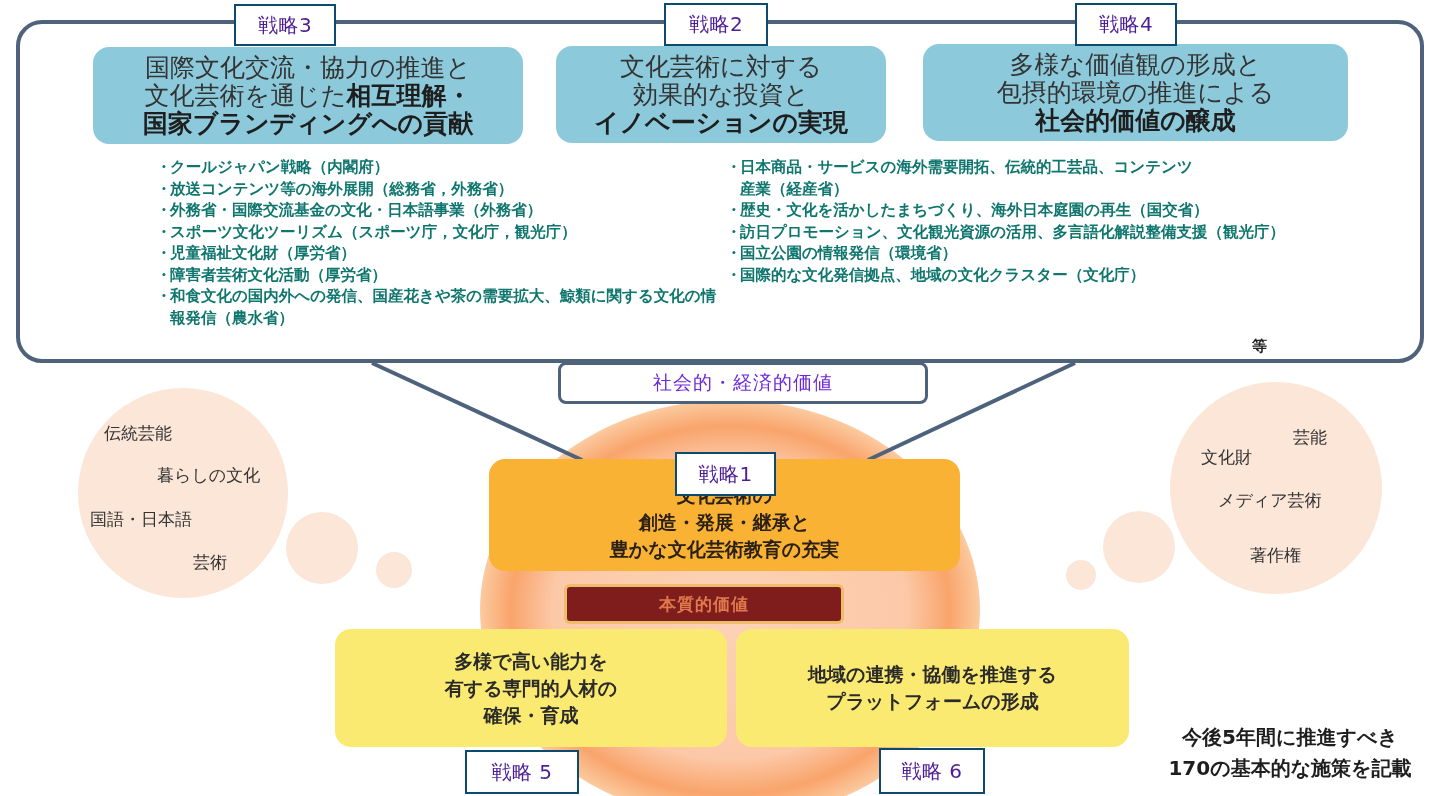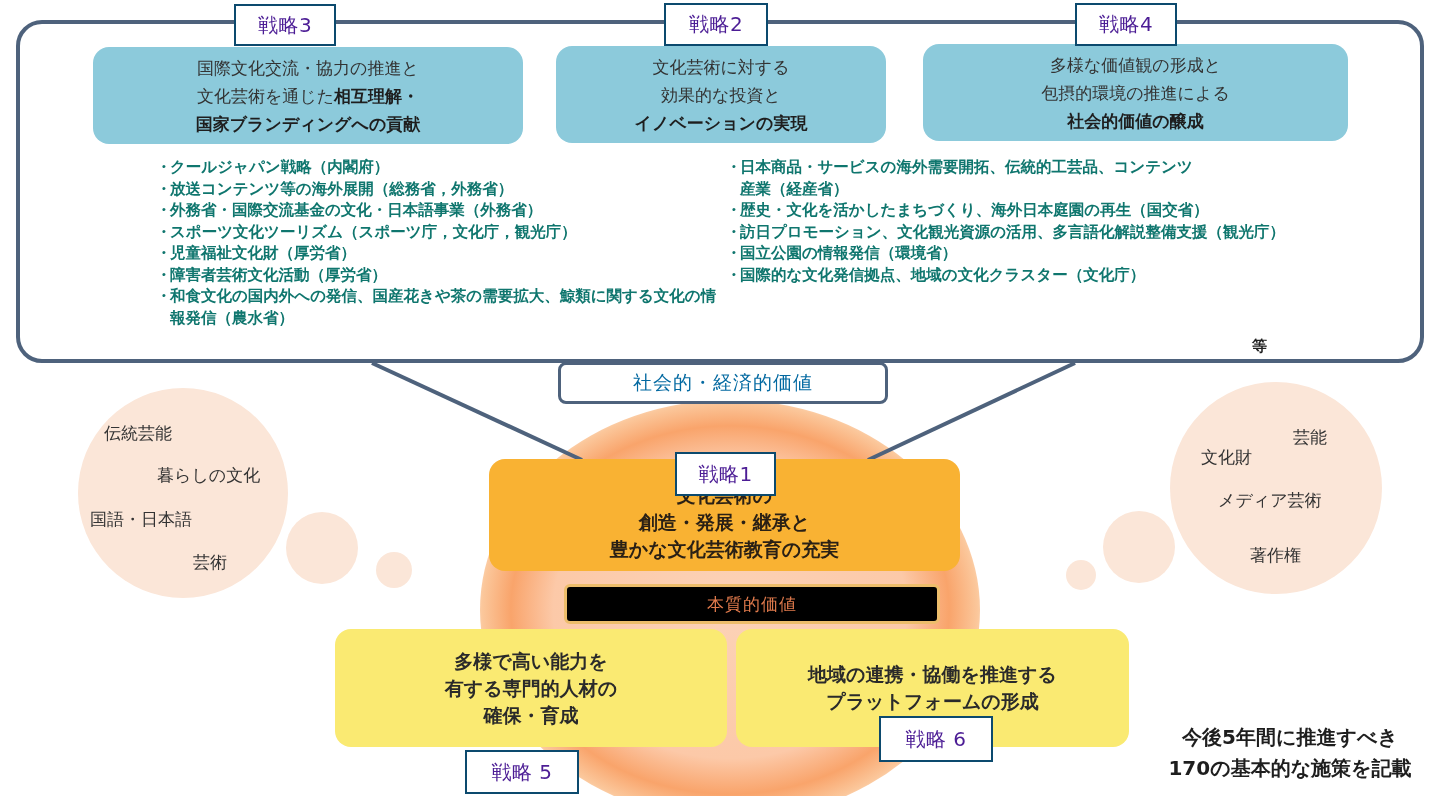--- a/index.html
+++ b/index.html
@@ -19,36 +19,36 @@
     .tag {
       position: absolute; background: #fff; border: 2px solid #0c4a6e;
       font-size: 20px; color: #4c1d95; display: flex; align-items: center; justify-content: center;
       letter-spacing: 0.5px;
     }
 
     
     .blue-box {
       position: absolute; background: #8ccadb; border-radius: 16px;
       display: flex; flex-direction: column; align-items: center; justify-content: center;
-      text-align: center; font-size: 17px; line-height: 28px; color: #333;
+      text-align: center; font-size: 25px; line-height: 28px; color: #333;
     }
     .blue-box .bold { font-weight: bold; color: #1e1e1e; }
 
     
     .bullets { position: absolute; font-size: 15.5px; line-height: 21.5px; font-weight: bold; color: #0f766e; }
     .bullets li { list-style: none; padding-left: 14px; text-indent: -14px; }
     .bullets li::before { content: "・"; display: inline-block; width: 14px; text-indent: 0; margin-right: 0; font-weight: bold; }
 
     .etc { position: absolute; font-size: 15px; font-weight: bold; color: #222; }
 
     
     .soc-label {
-      position: absolute; left: 558px; top: 362px; width: 330px; height: 42px;
+      position: absolute; left: 558px; top: 362px; width: 370px; height: 42px;
       border: 3px solid #4e627c; border-radius: 8px; background: #fff;
-      font-size: 19px; color: #0369a1; display: flex; align-items: center; justify-content: center;
+      font-size: 19px; color: #6d28d9; display: flex; align-items: center; justify-content: center;
       letter-spacing: 1px;
     }
 
     
     .glow {
       position: absolute; left: 480px; top: 400px; width: 500px; height: 420px;
       border-radius: 50%;
       background: radial-gradient(ellipse at center, #fcd2b7 0%, #fcc9a8 50%, #f9a46b 62%, #fbc79b 70%, rgba(255,255,255,0) 78%);
     }
 
@@ -58,23 +58,23 @@
 
     
     .orange-box {
       position: absolute; left: 489px; top: 459px; width: 471px; height: 112px;
       background: #f9b233; border-radius: 16px;
       display: flex; flex-direction: column; align-items: center; justify-content: center;
       font-size: 19px; line-height: 27px; font-weight: bold; color: #2a2015; text-align: center;
     }
 
     .core-label {
-      position: absolute; left: 564px; top: 584px; width: 376px; height: 40px;
-      border: 3px solid #edbd6b; border-radius: 6px; background: #000000;
-      font-size: 17px; font-weight: normal; color: #e07a4c;
+      position: absolute; left: 564px; top: 584px; width: 280px; height: 40px;
+      border: 3px solid #edbd6b; border-radius: 6px; background: #7f1d1d;
+      font-size: 17px; font-weight: bold; color: #e07a4c;
       display: flex; align-items: center; justify-content: center; letter-spacing: 1px;
     }
 
     .yellow-box {
       position: absolute; background: #faea72; border-radius: 16px;
       display: flex; flex-direction: column; align-items: center; justify-content: center;
       font-size: 19px; line-height: 27px; font-weight: bold; color: #2a2a2a; text-align: center;
     }
 
     .summary {
@@ -169,18 +169,18 @@
   <div>多様で高い能力を</div>
   <div>有する専門的人材の</div>
   <div>確保・育成</div>
 </div>
 <div class="tag" style="left:465px;top:750px;width:114px;height:44px;">戦略 5</div>
 
 <div class="yellow-box" style="left:736px;top:629px;width:393px;height:118px;">
   <div>地域の連携・協働を推進する</div>
   <div>プラットフォームの形成</div>
 </div>
-<div class="tag" style="left:879px;top:716px;width:114px;height:46px;">戦略 6</div>
+<div class="tag" style="left:879px;top:748px;width:106px;height:46px;">戦略 6</div>
 
 <div class="summary">
   <div>今後5年間に推進すべき</div>
   <div>170の基本的な施策を記載</div>
 </div>
 
 </body></html>

